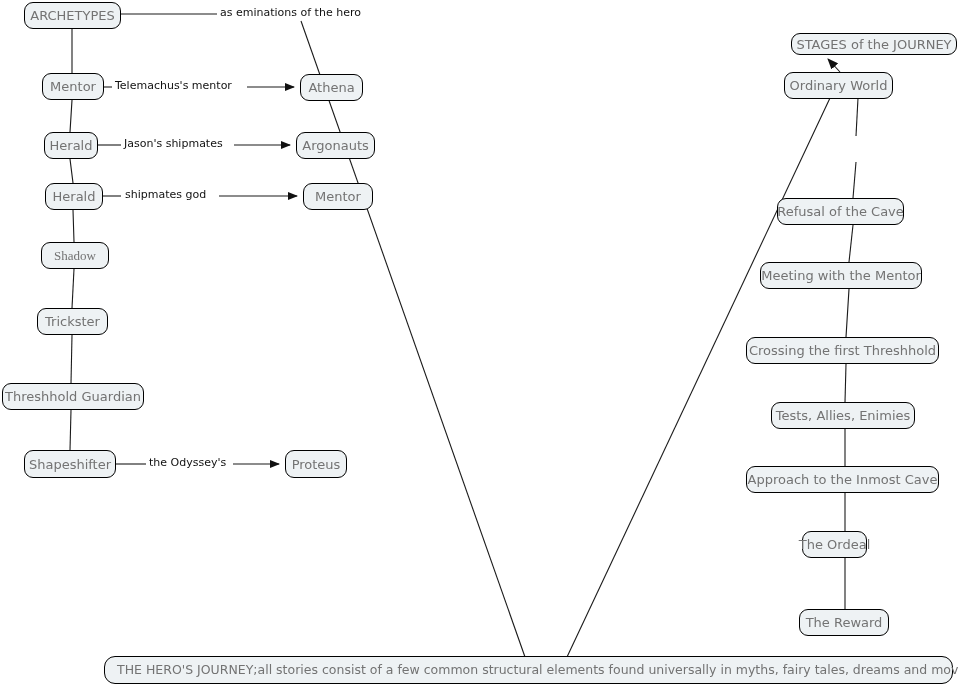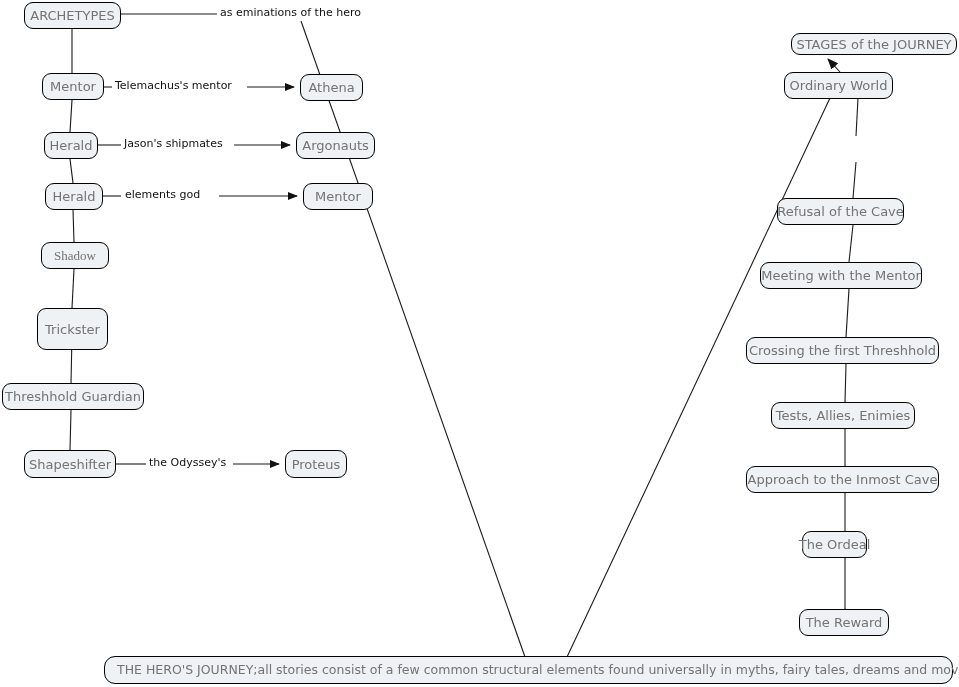--- a/index.html
+++ b/index.html
@@ -124,21 +124,21 @@
   </div>
 
   <div class="node" style="left:45px; top:183px; width:58px; height:27px;">
     <span>Herald</span>
   </div>
 
   <div class="node" style="left:41px; top:242px; width:68px; height:27px;font-family:Liberation Serif, serif;">
     <span>Shadow</span>
   </div>
 
-  <div class="node" style="left:37px; top:308px; width:71px; height:42px;align-items:center;">
+  <div class="node" style="left:37px; top:308px; width:71px; height:27px;align-items:center;">
     <span>Trickster</span>
   </div>
 
   <div class="node" style="left:2px; top:383px; width:142px; height:27px;">
     <span>Threshhold Guardian</span>
   </div>
 
   <div class="node" style="left:24px; top:450px; width:92px; height:28px;">
     <span>Shapeshifter</span>
   </div>
@@ -158,21 +158,21 @@
   <div class="node" style="left:285px; top:450px; width:62px; height:28px;">
     <span>Proteus</span>
   </div>
 
   <div class="edge-label" style="left:217px; top:7px;">as eminations of the hero</div>
 
   <div class="edge-label" style="left:112px; top:80px;">Telemachus's mentor</div>
 
   <div class="edge-label" style="left:121px; top:138px;">Jason's shipmates</div>
 
-  <div class="edge-label" style="left:122px; top:189px;">elements god</div>
+  <div class="edge-label" style="left:122px; top:189px;">shipmates god</div>
 
   <div class="edge-label" style="left:146px; top:457px;">the Odyssey's</div>
 
   <div class="node" style="left:791px; top:33px; width:166px; height:22px;">
     <span>STAGES of the JOURNEY</span>
   </div>
 
   <div class="node" style="left:784px; top:72px; width:109px; height:27px;">
     <span>Ordinary World</span>
   </div>

